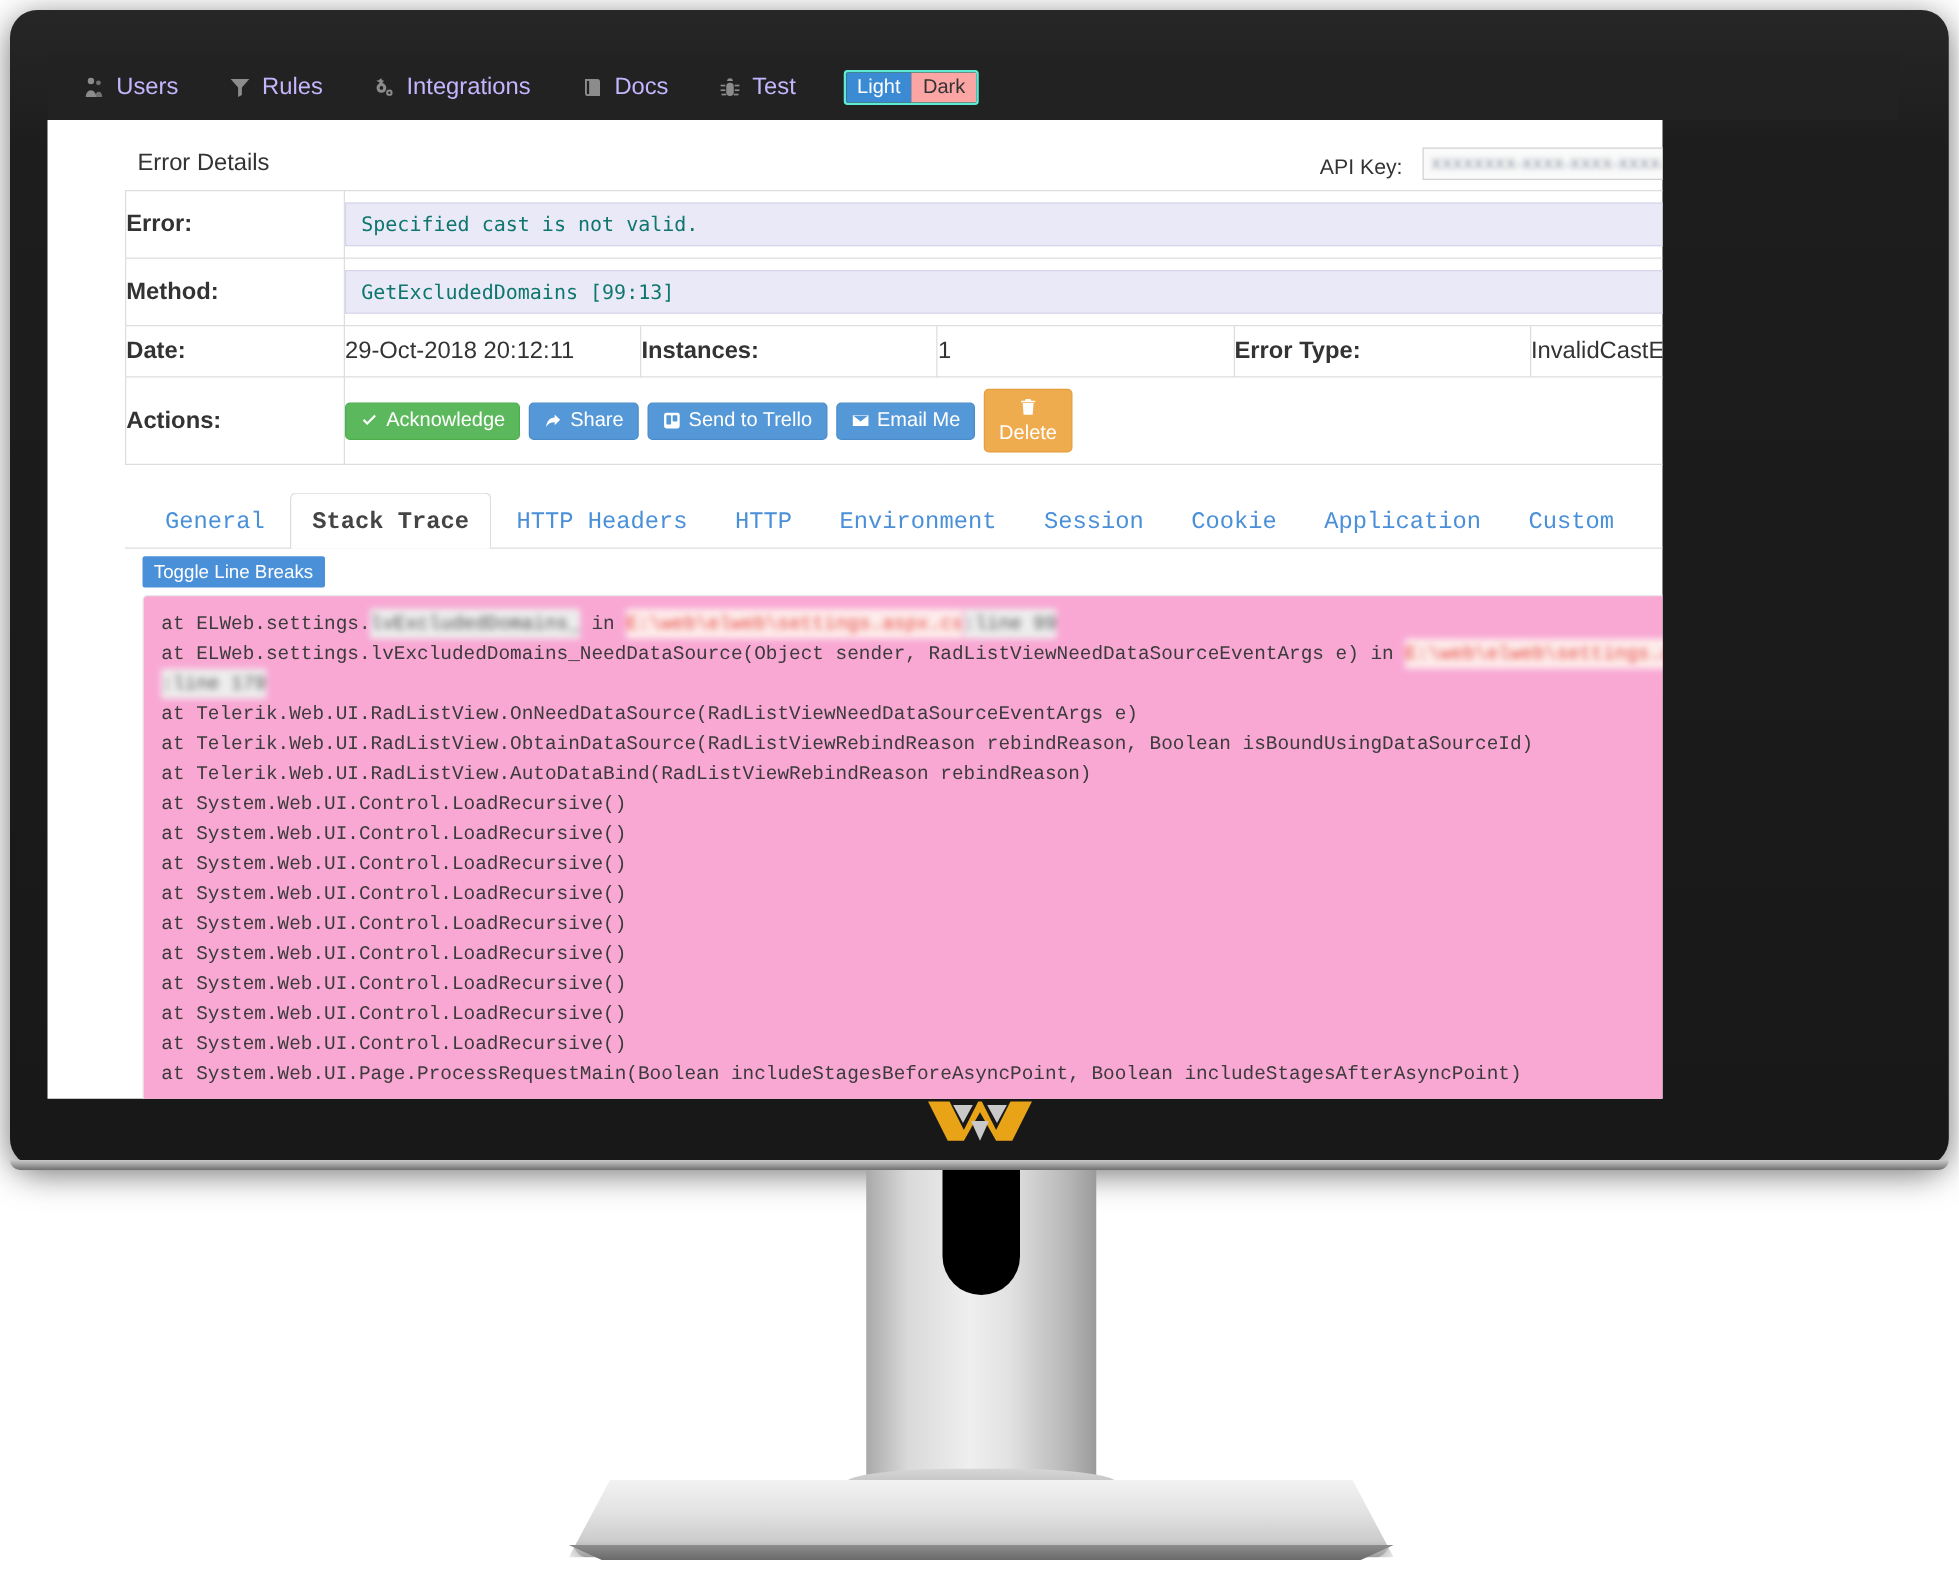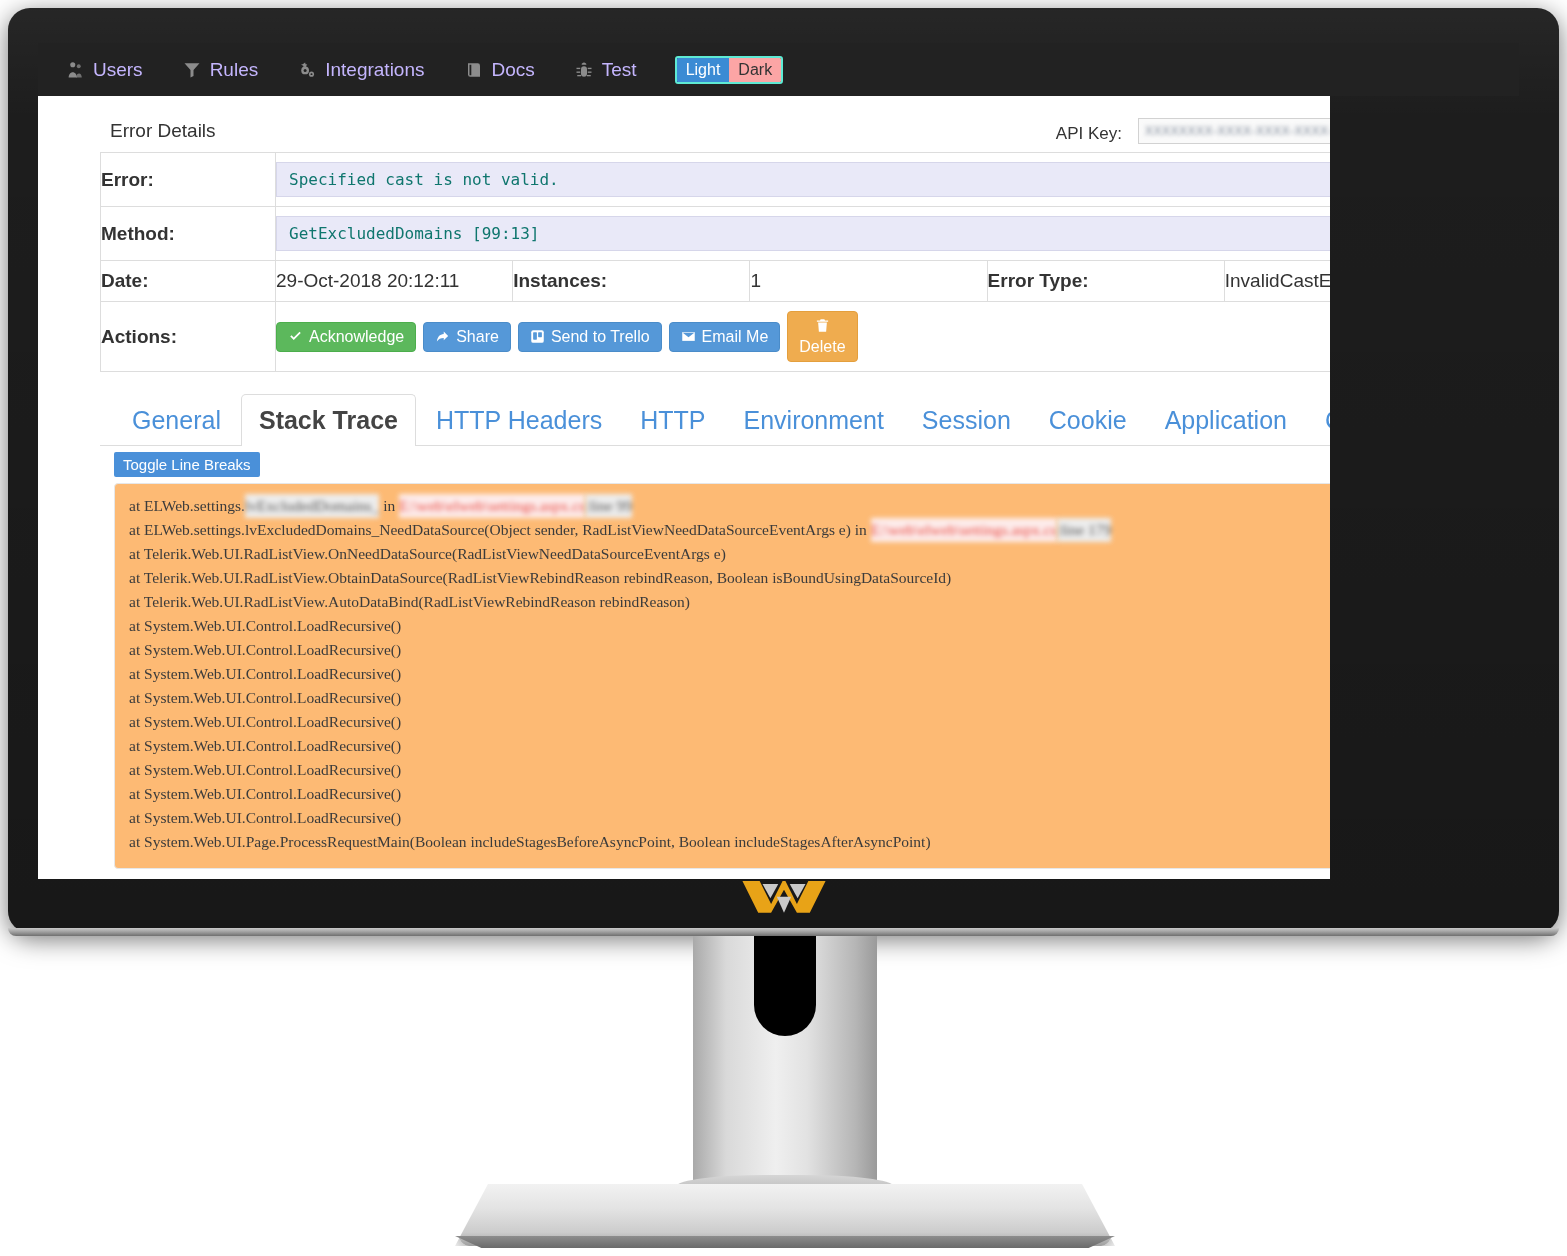--- a/index.html
+++ b/index.html
@@ -206,28 +206,29 @@
   
   .tabs-wrap { margin-top: 22px; position: relative; }
   .tabs {
     display: flex; align-items: flex-end;
     border-bottom: 1px solid #dddddd;
     padding-left: 14px;
     gap: 2px;
   }
   .tab {
     padding: 11px 17px;
-    font-size: 25px;
+    font-size: 19px;
     color: #4a90d9;
     cursor: pointer;
     border: 1px solid transparent;
     border-bottom: none;
     border-radius: 5px 5px 0 0;
     margin-bottom: -1px;
     white-space: nowrap;
+    font-family: Liberation Mono, monospace;
   }
   .tab.active {
     color: #444444;
     font-weight: bold;
     background: #ffffff;
     border-color: #dddddd;
     border-bottom-color: #ffffff;
   }
 
   .toggle-linebreaks {
@@ -237,25 +238,25 @@
     color: #ffffff;
     font-size: 15px;
     padding: 4px 9px;
     border-radius: 2px;
     cursor: pointer;
   }
 
   
   .trace {
     margin: 6px 14px 0 14px;
-    background: #fdba74;
+    background: #f9a8d4;
     border: 1px solid #e6e7e8;
     border-radius: 4px;
     padding: 10px 14px 14px 14px;
-    font-family: Liberation Serif, serif;
+    font-family: Liberation Mono, monospace;
     font-size: 15.5px;
     line-height: 24px;
     color: #3b3b3b;
     white-space: pre-wrap;
     word-break: break-word;
   }
   .trace-line { display: block; }
   .redact-grey {
     display: inline-block;
     color: #555555;

